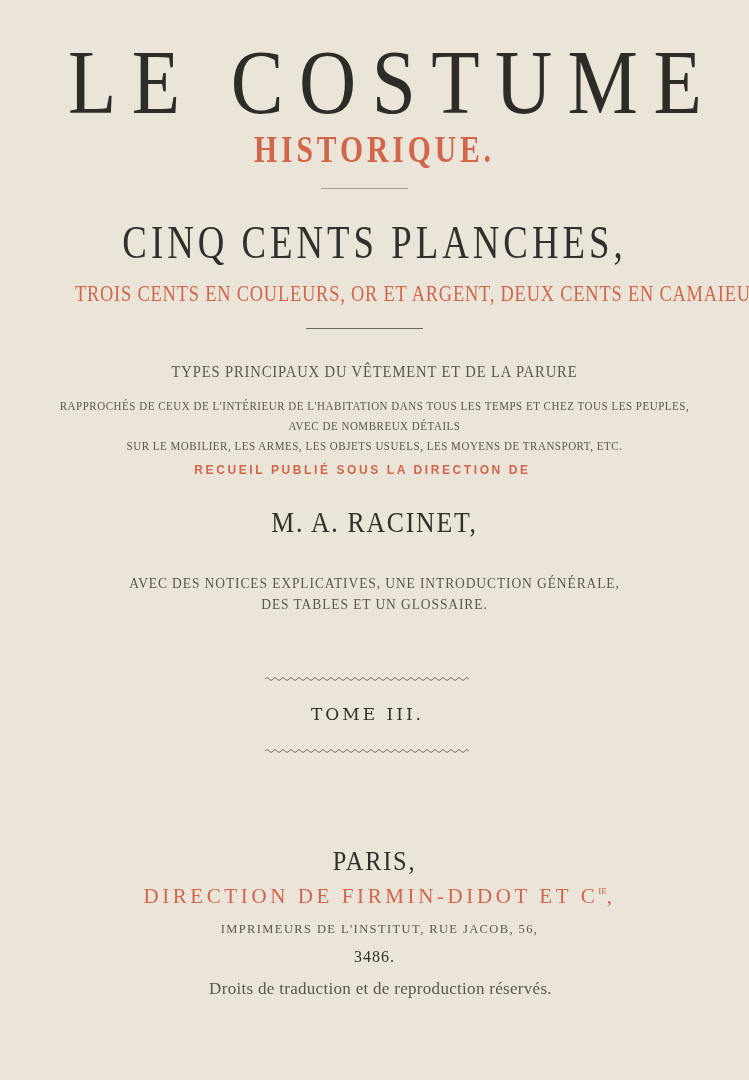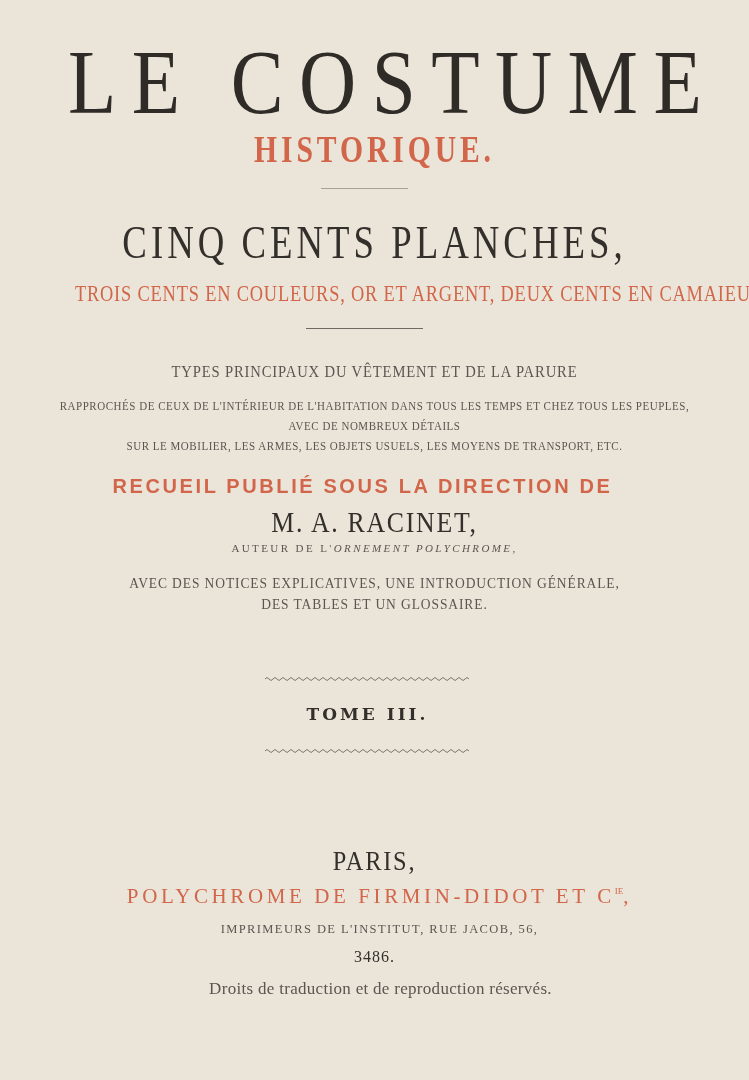--- a/index.html
+++ b/index.html
@@ -40,41 +40,41 @@
     top: 281px; font-family: "Liberation Serif", serif;
     font-size: 23px; letter-spacing: 1px; line-height: 26px;
     transform: scaleX(0.8); transform-origin: center;
   }
   .types { top: 362px; font-size: 17px; letter-spacing: 1px; transform: scaleX(0.86); transform-origin:center; font-family: "Liberation Serif", serif;}
   .rapp  { top: 399px; font-size: 12.5px; letter-spacing: .6px; transform: scaleX(0.88); transform-origin:center; font-family: "Liberation Serif", serif;}
   .avec1 { top: 419px; font-size: 12.5px; letter-spacing: .6px; transform: scaleX(0.88); transform-origin:center; font-family: "Liberation Serif", serif;}
   .sur   { top: 439px; font-size: 12.5px; letter-spacing: .6px; transform: scaleX(0.88); transform-origin:center; font-family: "Liberation Serif", serif;}
 
   .recueil {
-    top: 475px; font-family: "Liberation Sans", sans-serif; font-weight: bold;
-    font-size: 20px; letter-spacing: 2.6px; padding-right: 24px;
+    top: 463px; font-family: "Liberation Sans", sans-serif; font-weight: bold;
+    font-size: 12px; letter-spacing: 2.6px; padding-right: 24px;
   }
   .racinet {
     top: 505px; font-family: "Liberation Serif", serif;
     font-size: 30px; letter-spacing: 2px; line-height: 34px;
     transform: scaleX(0.86); transform-origin: center;
   }
   .auteur {
     top: 542px; font-size: 11px; letter-spacing: 2.4px; font-family: "Liberation Serif", serif;
   }
   .auteur em { font-style: italic; }
   .notices { top: 575px; font-size: 15px; letter-spacing: 1px; font-family: "Liberation Serif", serif; transform: scaleX(.9); transform-origin:center;}
   .tables  { top: 596px; font-size: 15px; letter-spacing: 1px; font-family: "Liberation Serif", serif; transform: scaleX(.9); transform-origin:center;}
 
   .wavy { position: absolute; left: 265px; width: 205px; height: 6px; }
   .wavy1 { top: 676px; }
   .wavy2 { top: 748px; }
 
   .tome {
-    top: 704px; font-family: "DejaVu Serif", serif; font-weight: bold;
+    top: 704px; font-family: "DejaVu Serif", serif; font-weight: normal;
     font-size: 17px; letter-spacing: 3px; padding-right: 14px;
   }
   .paris {
     top: 846px; font-family: "Liberation Serif", serif;
     font-size: 27px; letter-spacing: 2px; transform: scaleX(.9); transform-origin:center;
   }
   .librairie {
     top: 884px; font-family: "Liberation Serif", serif;
     font-size: 21px; letter-spacing: 3.6px; padding-left: 10px;
   }
@@ -96,35 +96,32 @@
   <div class="line trois red">TROIS CENTS EN COULEURS, OR ET ARGENT, DEUX CENTS EN CAMAIEU.</div>
   <div class="rule rule2"></div>
 
   <div class="line types grey">TYPES PRINCIPAUX DU VÊTEMENT ET DE LA PARURE</div>
   <div class="line rapp grey">RAPPROCHÉS DE CEUX DE L'INTÉRIEUR DE L'HABITATION DANS TOUS LES TEMPS ET CHEZ TOUS LES PEUPLES,</div>
   <div class="line avec1 grey">AVEC DE NOMBREUX DÉTAILS</div>
   <div class="line sur grey">SUR LE MOBILIER, LES ARMES, LES OBJETS USUELS, LES MOYENS DE TRANSPORT, ETC.</div>
 
   <div class="line recueil red">RECUEIL PUBLIÉ SOUS LA DIRECTION DE</div>
   <div class="line racinet dark">M. A. RACINET,</div>
-  <div class="line auteur grey">
-    <span>AUTEUR DE L'</span><em>ORNEMENT POLYCHROME,</em>
-  </div>
 
   <div class="line notices grey">AVEC DES NOTICES EXPLICATIVES, UNE INTRODUCTION GÉNÉRALE,</div>
   <div class="line tables grey">DES TABLES ET UN GLOSSAIRE.</div>
 
   <svg class="wavy wavy1" viewBox="0 0 205 6" preserveAspectRatio="none">
     <path d="M0 3 Q2 0 4 3 T8 3 T12 3 T16 3 T20 3 T24 3 T28 3 T32 3 T36 3 T40 3 T44 3 T48 3 T52 3 T56 3 T60 3 T64 3 T68 3 T72 3 T76 3 T80 3 T84 3 T88 3 T92 3 T96 3 T100 3 T104 3 T108 3 T112 3 T116 3 T120 3 T124 3 T128 3 T132 3 T136 3 T140 3 T144 3 T148 3 T152 3 T156 3 T160 3 T164 3 T168 3 T172 3 T176 3 T180 3 T184 3 T188 3 T192 3 T196 3 T200 3 T204 3" fill="none" stroke="#7a746d" stroke-width="1"></path>
   </svg>
   <div class="line tome dark">TOME III.</div>
   <svg class="wavy wavy2" viewBox="0 0 205 6" preserveAspectRatio="none">
     <path d="M0 3 Q2 0 4 3 T8 3 T12 3 T16 3 T20 3 T24 3 T28 3 T32 3 T36 3 T40 3 T44 3 T48 3 T52 3 T56 3 T60 3 T64 3 T68 3 T72 3 T76 3 T80 3 T84 3 T88 3 T92 3 T96 3 T100 3 T104 3 T108 3 T112 3 T116 3 T120 3 T124 3 T128 3 T132 3 T136 3 T140 3 T144 3 T148 3 T152 3 T156 3 T160 3 T164 3 T168 3 T172 3 T176 3 T180 3 T184 3 T188 3 T192 3 T196 3 T200 3 T204 3" fill="none" stroke="#7a746d" stroke-width="1"></path>
   </svg>
 
   <div class="line paris dark">PARIS,</div>
   <div class="line librairie red">
-    <span>POLYCHROME DE FIRMIN-DIDOT ET C</span><sup>IE</sup><span>,</span>
+    <span>DIRECTION DE FIRMIN-DIDOT ET C</span><sup>IE</sup><span>,</span>
   </div>
   <div class="line impr grey">IMPRIMEURS DE L'INSTITUT, RUE JACOB, 56,</div>
   <div class="line year dark">3486.</div>
   <div class="line droits grey">Droits de traduction et de reproduction réservés.</div>
 </div>
 
 </body></html>

